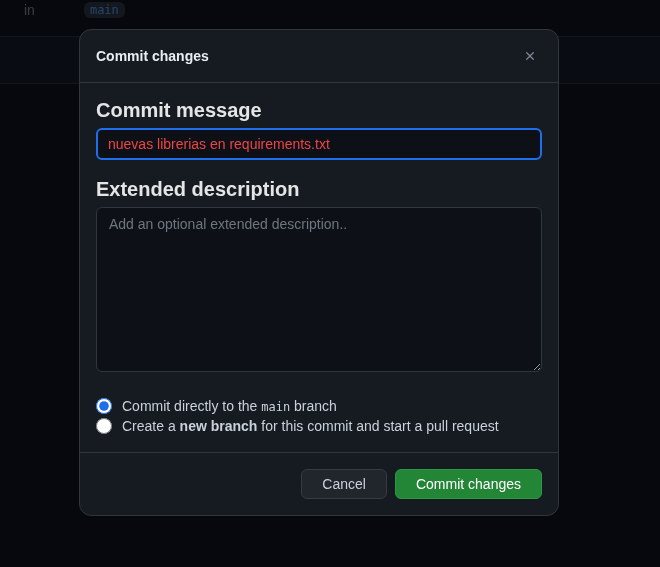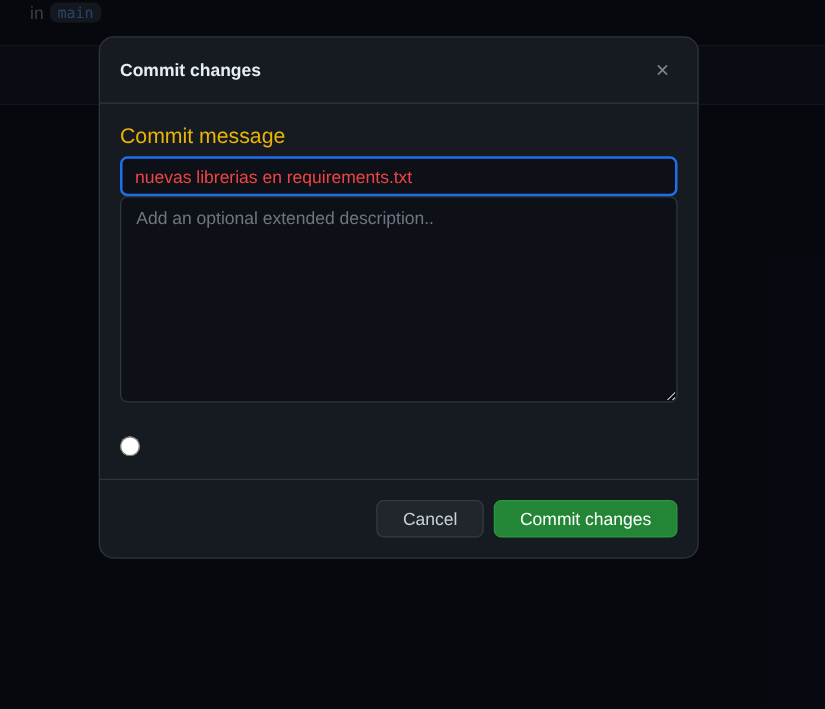--- a/index.html
+++ b/index.html
@@ -7,21 +7,21 @@
     width: 660px; height: 567px;
     background: #0d1117;
     font-family: -apple-system, BlinkMacSystemFont, "Segoe UI", Helvetica, Arial, sans-serif;
     color: #c9d1d9;
     overflow: hidden;
     position: relative;
   }
   .bg-top {
     position: absolute; top: 0; left: 0; right: 0; height: 19px;
     background: #0d1117;
-    display: flex; align-items: center; padding-left: 4px;
+    display: flex; align-items: center; padding-left: 4px; gap: 44px;
   }
   .bg-top .in { color: #8b949e; font-size: 14px; margin-left: 20px;}
   .branch-badge {
     background: #30363d;
     color: #58a6ff;
     font-family: ui-monospace, SFMono-Regular, monospace;
     font-size: 12px;
     padding: 1px 6px;
     border-radius: 6px;
     margin-left: 5px;
@@ -57,23 +57,23 @@
     color: #7d8590; font-size: 16px;
     border-radius: 4px;
   }
   .modal-body {
     border-top: 1px solid #30363d;
     border-bottom: 1px solid #30363d;
     padding: 16px;
   }
   .form-label {
     display: block;
-    font-size: 17px;
-    font-weight: 400;
-    color: #eab308;
+    font-size: 20px;
+    font-weight: 700;
+    color: #e5e5e5;
     margin-bottom: 6px;
   }
   .commit-input {
     width: 100%;
     background: #0d1117;
     border: 2px solid #1f6feb;
     border-radius: 6px;
     outline: none;
     color: #ef4444;
     font-size: 14px;
@@ -163,25 +163,35 @@
       <svg width="14" height="14" viewBox="0 0 16 16" fill="currentColor">
           <path d="M3.72 3.72a.75.75 0 0 1 1.06 0L8 6.94l3.22-3.22a.75.75 0 1 1 1.06 1.06L9.06 8l3.22 3.22a.75.75 0 1 1-1.06 1.06L8 9.06l-3.22 3.22a.75.75 0 0 1-1.06-1.06L6.94 8 3.72 4.78a.75.75 0 0 1 0-1.06Z"></path>
         </svg>
     </button>
   </div>
 
   <div class="modal-body">
     <label class="form-label">Commit message</label>
     <input class="commit-input" type="text" value="nuevas librerias en requirements.txt" style="">
     
+    <label class="form-label ext-label">Extended description</label>
     <textarea class="ext-textarea" placeholder="Add an optional extended description.." style=""></textarea>
 
     <div class="radio-group">
       <div class="radio-row">
+        <input type="radio" name="ct" id="r1" checked="" style="">
+        <label for="r1">
+          <span>Commit directly to the </span><span class="code-inline">main</span><span> branch</span>
+        </label>
+      </div>
+      <div class="radio-row">
         <input type="radio" name="ct" id="r2" style="">
+        <label for="r2">
+          <span>Create a </span><strong>new branch</strong><span> for this commit and start a pull request</span>
+        </label>
       </div>
     </div>
   </div>
 
   <div class="modal-footer">
     <button class="btn btn-cancel">Cancel</button>
     <button class="btn btn-primary">Commit changes</button>
   </div>
 </div>
 

